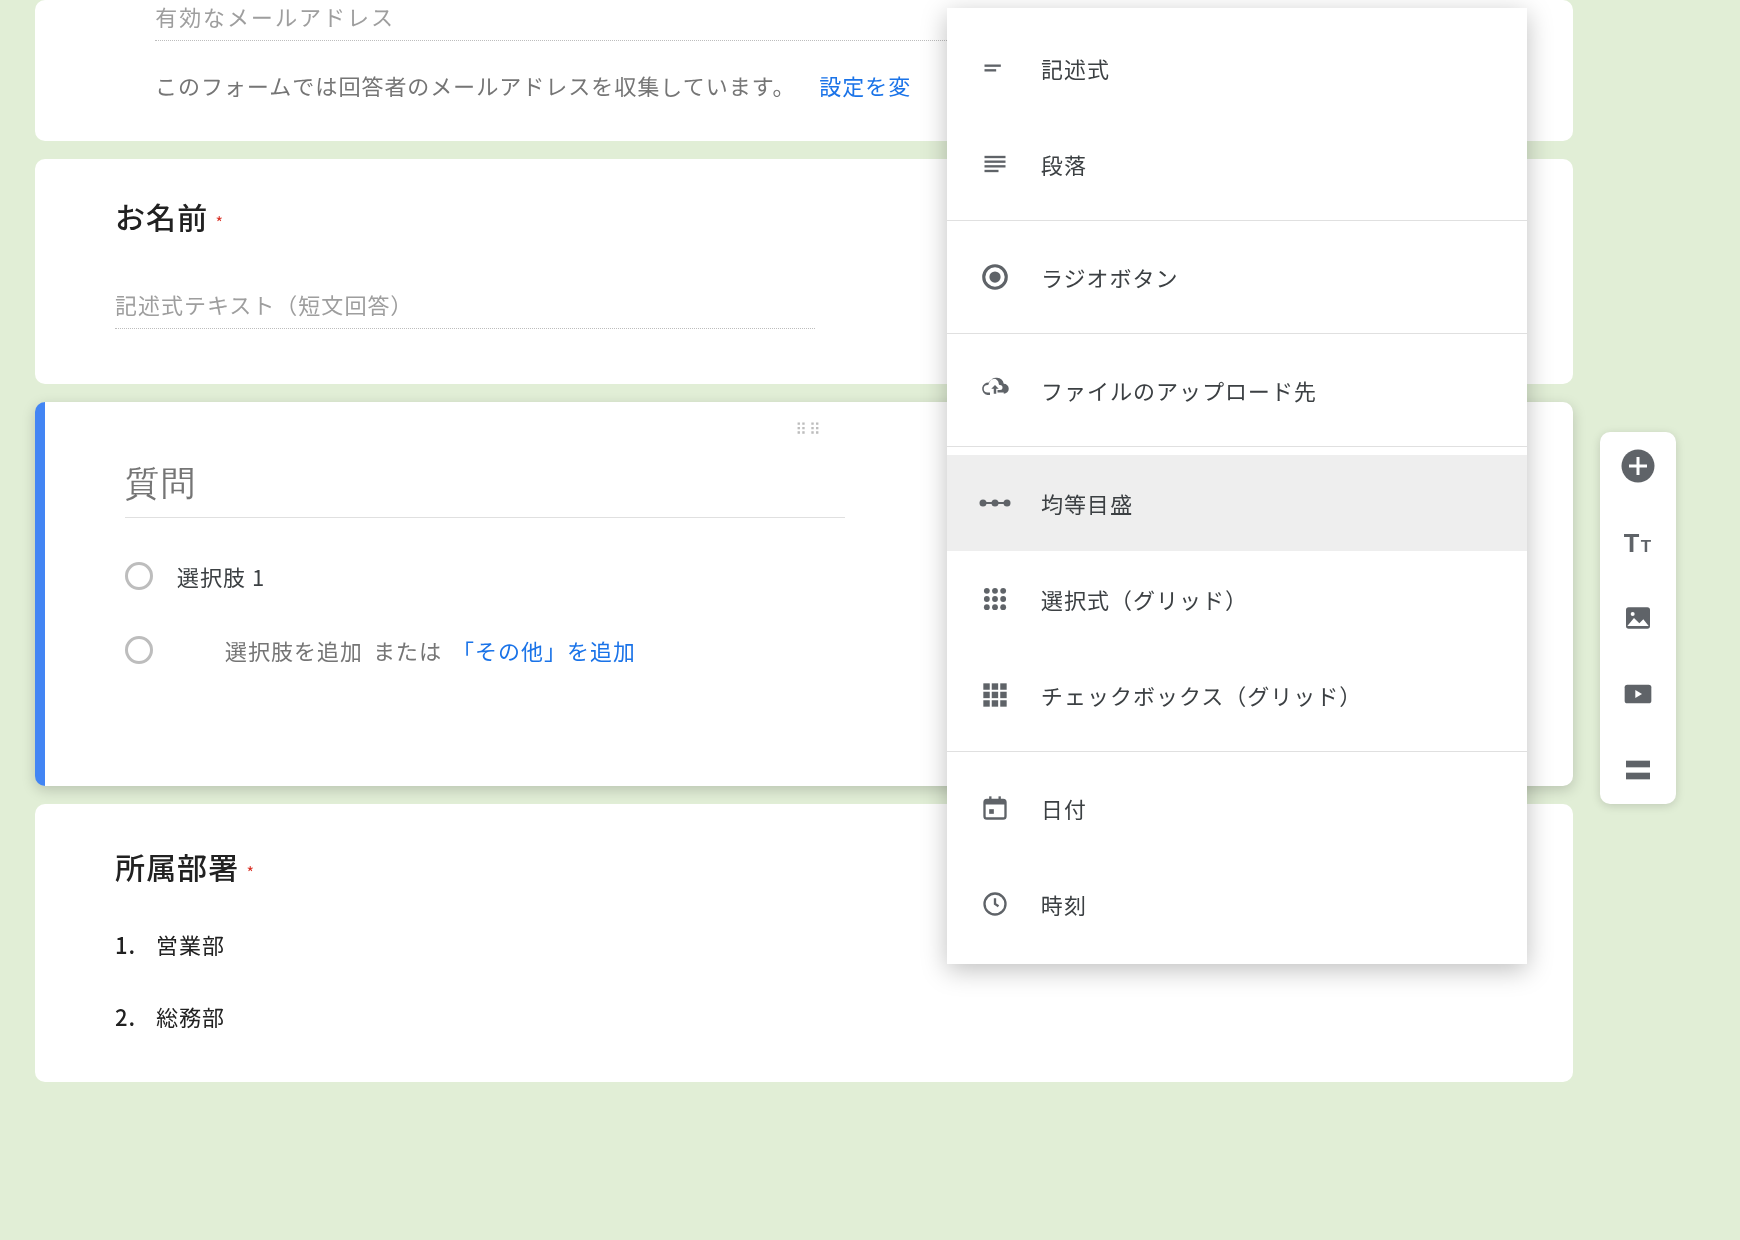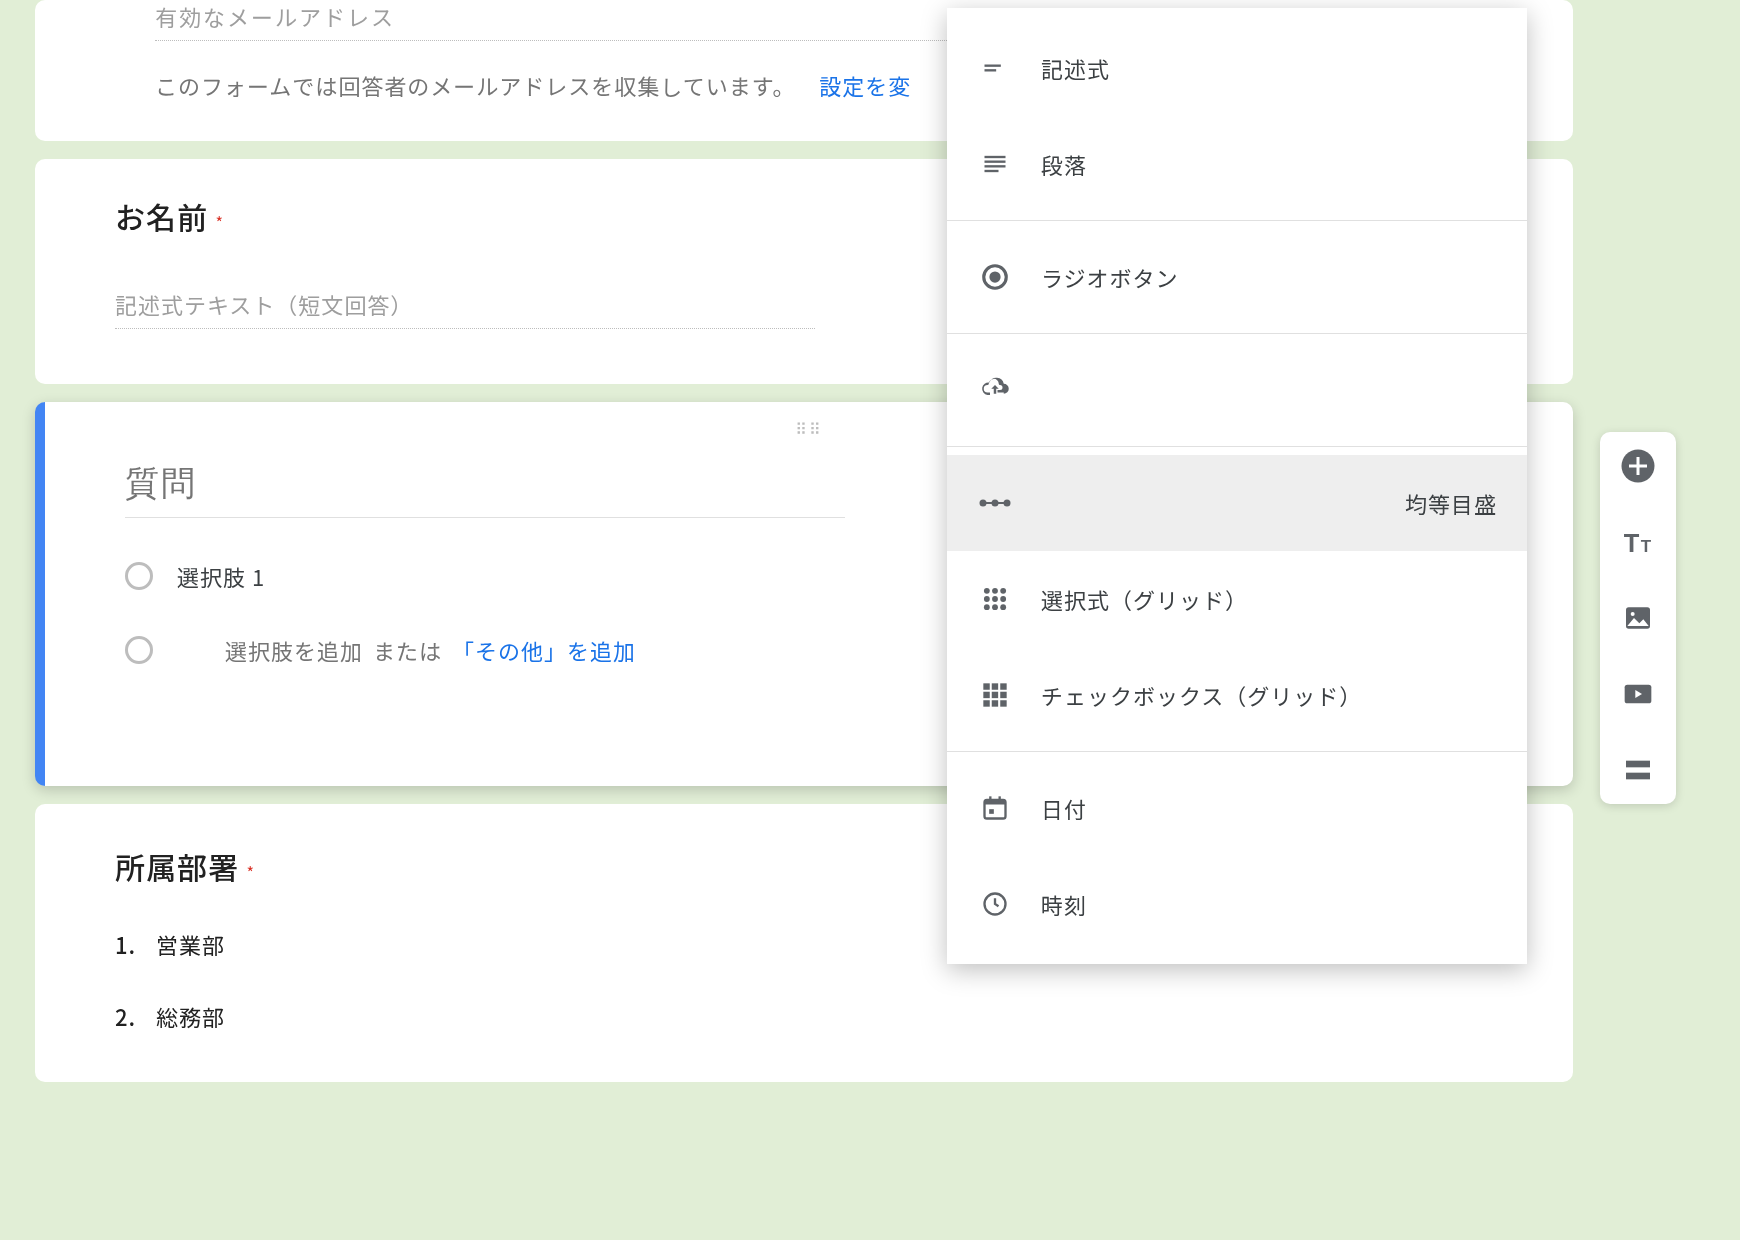--- a/index.html
+++ b/index.html
@@ -133,21 +133,21 @@
     .menu-item {
       display: flex;
       align-items: center;
       height: 96px;
       padding: 0 30px;
       font-size: 22px;
       color: #3c4043;
       letter-spacing: 1px;
       cursor: pointer;
     }
-    .menu-item.highlighted { background: #eeeeee; justify-content: space-between; }
+    .menu-item.highlighted { background: #eeeeee; }
     .menu-icon {
       width: 36px;
       height: 36px;
       margin-right: 28px;
       display: flex;
       align-items: center;
       justify-content: center;
       color: #5f6368;
       flex-shrink: 0;
     }
@@ -268,20 +268,21 @@
     <span>ラジオボタン</span>
   </div>
   <div class="menu-sep"></div>
   <div class="menu-item">
     <span class="menu-icon">
       <svg width="30" height="30" viewBox="0 0 24 24" fill="currentColor">
           <path d="M19 15a4 4 0 000-8 6 6 0 00-11.5-1A5 5 0 006 16h2v-2H6a3 3 0 010-6 1 1 0 001-.8A4 4 0 0115 7a1 1 0 001 1 2 2 0 012 2 2 2 0 01-2 2h-2v2h5z"></path>
           <path d="M12 8l-3 3h2v4h2v-4h2z"></path>
         </svg>
     </span>
+    <span>ファイルのアップロード先</span>
   </div>
   <div class="menu-sep"></div>
   <div class="menu-item highlighted">
     <span class="menu-icon">
       <svg width="34" height="20" viewBox="0 0 34 20" fill="currentColor">
           <circle cx="5" cy="10" r="3.5"></circle>
           <circle cx="17" cy="10" r="3.5"></circle>
           <circle cx="29" cy="10" r="3.5"></circle>
           <rect x="5" y="9" width="24" height="2"></rect>
         </svg>

